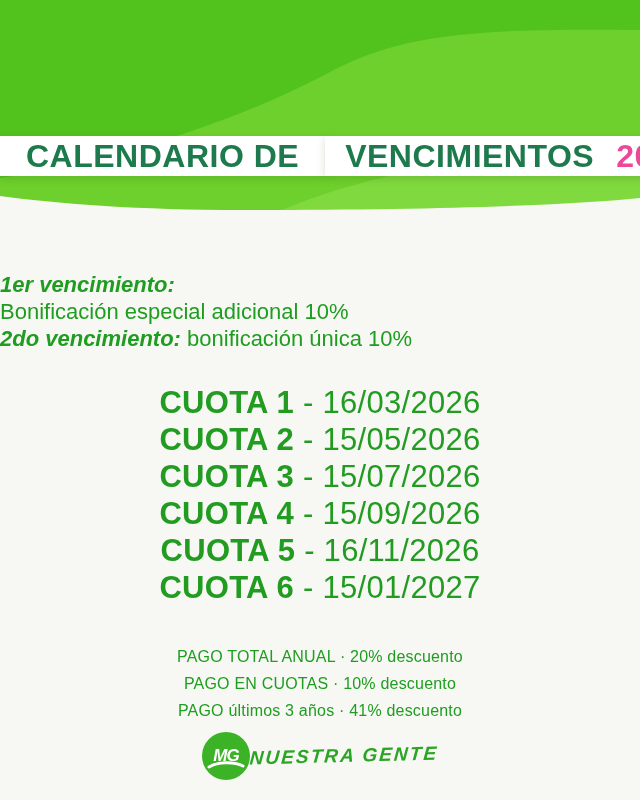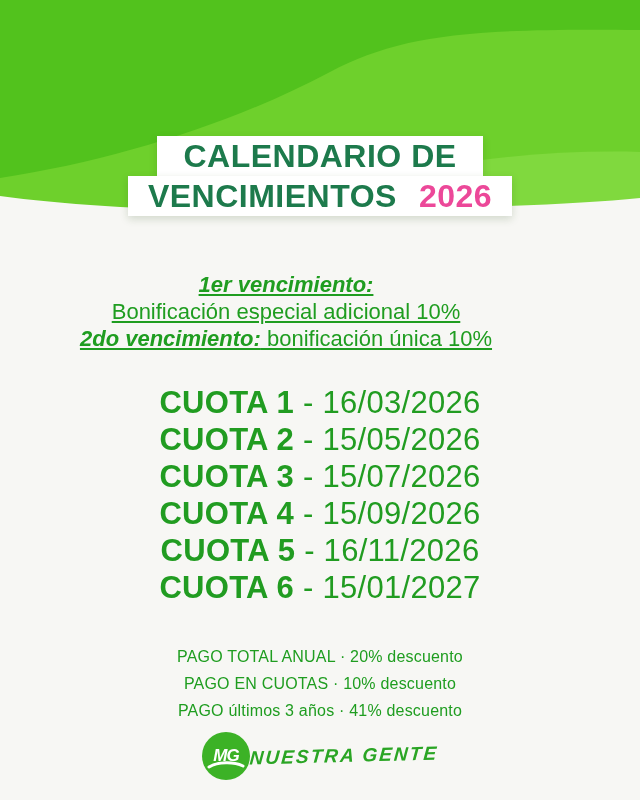--- a/index.html
+++ b/index.html
@@ -11,21 +11,21 @@
   }
   .poster { position: relative; width: 640px; height: 800px; background: #f7f7f4; }
 
   
   .header { position: absolute; top: 0; left: 0; width: 640px; height: 232px; overflow: hidden; }
   .header svg { position: absolute; top: 0; left: 0; display: block; }
 
   
   .title-wrap {
     position: absolute; top: 136px; left: 0; width: 640px;
-    display: flex; flex-direction: column; align-items: center; z-index: 5;
+    display: flex; align-items: center; z-index: 5;
   }
   .title-box {
     background: #ffffff;
     display: flex; align-items: center; justify-content: center;
     box-shadow: 0 3px 8px rgba(40,80,20,0.18);
   }
   .title-box.line1 { height: 40px; padding: 0 26px; z-index: 1; }
   .title-box.line2 { height: 40px; padding: 0 20px; z-index: 2; gap: 11px; }
   .title-text {
     font-size: 32px; font-weight: 800; letter-spacing: 0.5px;
@@ -35,22 +35,22 @@
 
   
   .content { position: absolute; top: 232px; left: 0; width: 640px; height: 568px; }
   .content-shade {
     position: absolute; top: -24px; left: 0; width: 640px; height: 24px;
     background: linear-gradient(#f0f0ec, #f7f7f4); opacity: 0; 
   }
 
   .intro {
     position: absolute; top: 39px; left: 0; width: 572px;
-    text-align: center; color: #1f9d20;
-    font-size: 22px; line-height: 27px; text-decoration: underline;
+    text-align: left; color: #1f9d20;
+    font-size: 22px; line-height: 27px;
   }
   .intro .bold-italic { font-weight: bold; font-style: italic; }
 
   .schedule { position: absolute; top: 152px; left: 0; width: 640px; text-align: center; }
   .schedule-row { line-height: 37px; white-space: nowrap; color: #219c21; font-size: 31px; }
   .cuota-label { font-weight: 800; letter-spacing: 0.3px; }
   .cuota-sep { font-weight: 500; margin: 0 9px; }
   .cuota-date { font-weight: 500; letter-spacing: 0.3px; }
 
   .discounts {

